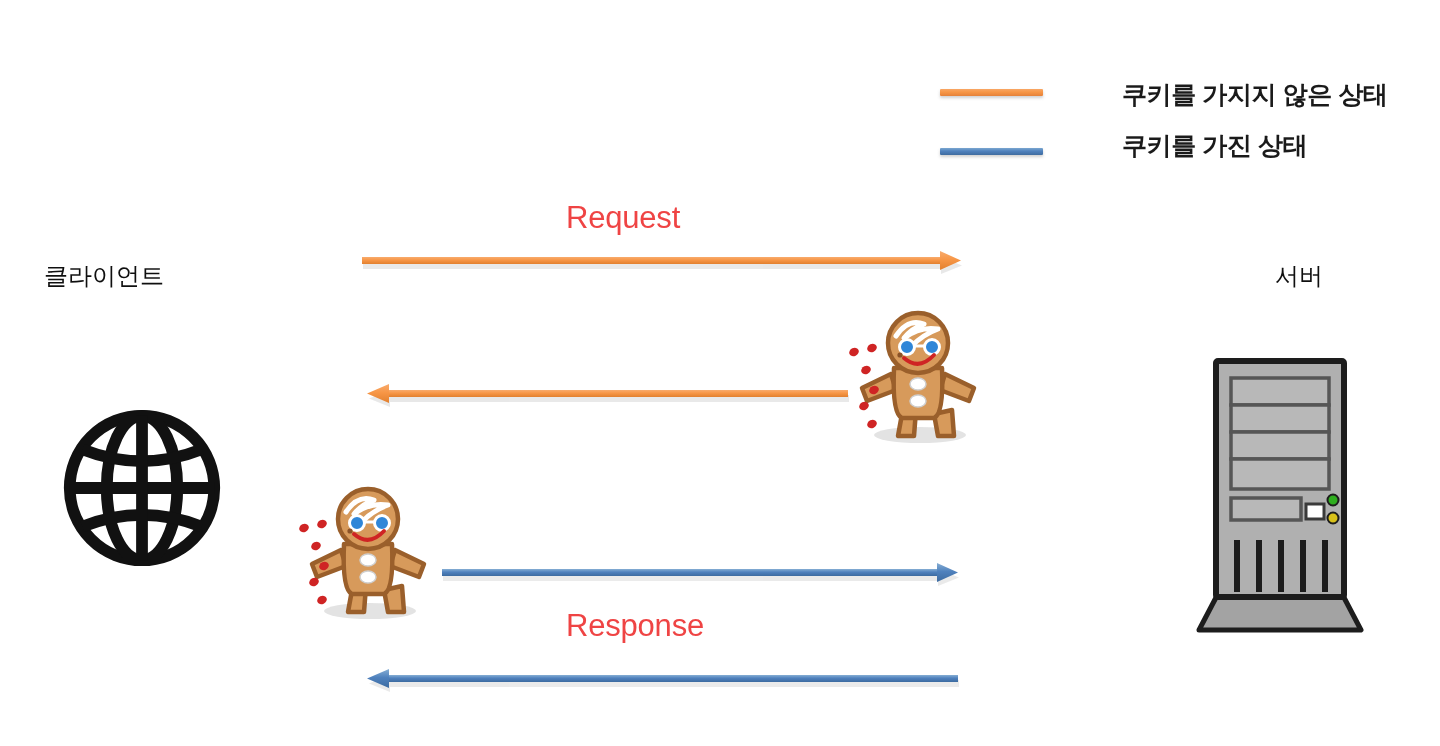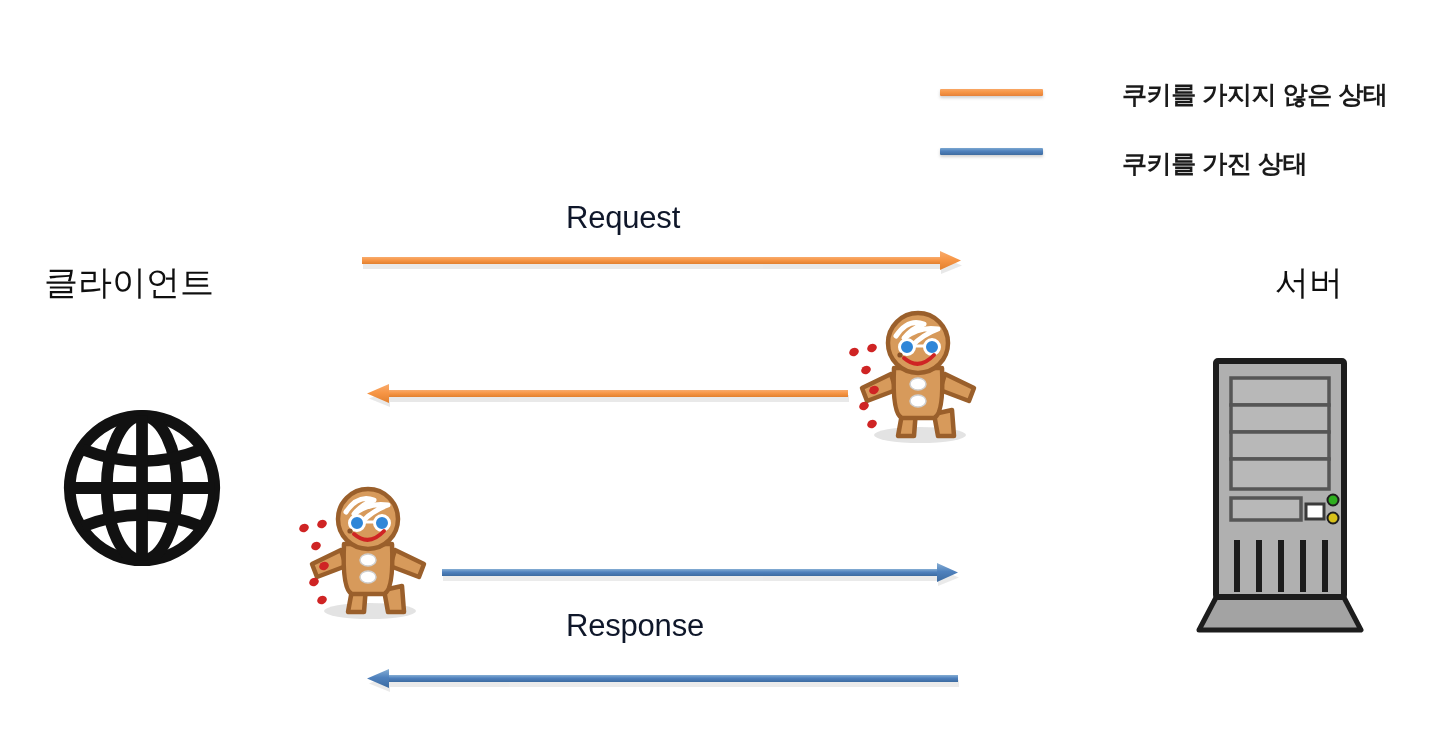--- a/index.html
+++ b/index.html
@@ -37,33 +37,33 @@
     font-size: 25px;
     font-weight: 700;
     color: #1a1a1a;
     white-space: nowrap;
     letter-spacing: -0.4px;
   }
 
   
   .endpoint-label {
     position: absolute;
-    font-size: 34px;
+    font-size: 24px;
     font-weight: 400;
     color: #0f0f0f;
     white-space: nowrap;
     letter-spacing: 0px;
   }
 
   
   .flow-label {
     position: absolute;
     font-size: 31px;
     font-weight: 400;
-    color: #0f172a;
+    color: #ef4444;
     white-space: nowrap;
     letter-spacing: -0.2px;
   }
   .arrow-svg {
     position: absolute;
     overflow: visible;
   }
 
   
   .globe-wrap { position: absolute; }
@@ -78,21 +78,21 @@
 <body>
 
 <div id="stage">
 
   <div>
 
     <div class="legend-line orange" style="left:940px; top:89px; width:103px;"></div>
     <div class="legend-label" style="left:1122px; top:78px;">쿠키를 가지지 않은 상태</div>
 
     <div class="legend-line blue" style="left:940px; top:148px; width:103px;"></div>
-    <div class="legend-label" style="left:1122px; top:147px;">쿠키를 가진 상태</div>
+    <div class="legend-label" style="left:1122px; top:129px;">쿠키를 가진 상태</div>
   </div>
 
   <div class="endpoint-label" style="left:44px; top:260px;">클라이언트</div>
 
   <div class="globe-wrap" style="left:58px; top:404px;">
     <svg width="168" height="168" viewBox="0 0 100 100">
       <g fill="none" stroke="#111111" stroke-width="7">
         <circle cx="50" cy="50" r="43"></circle>
         <ellipse cx="50" cy="50" rx="21" ry="43"></ellipse>
         <line x1="7" y1="50" x2="93" y2="50"></line>

